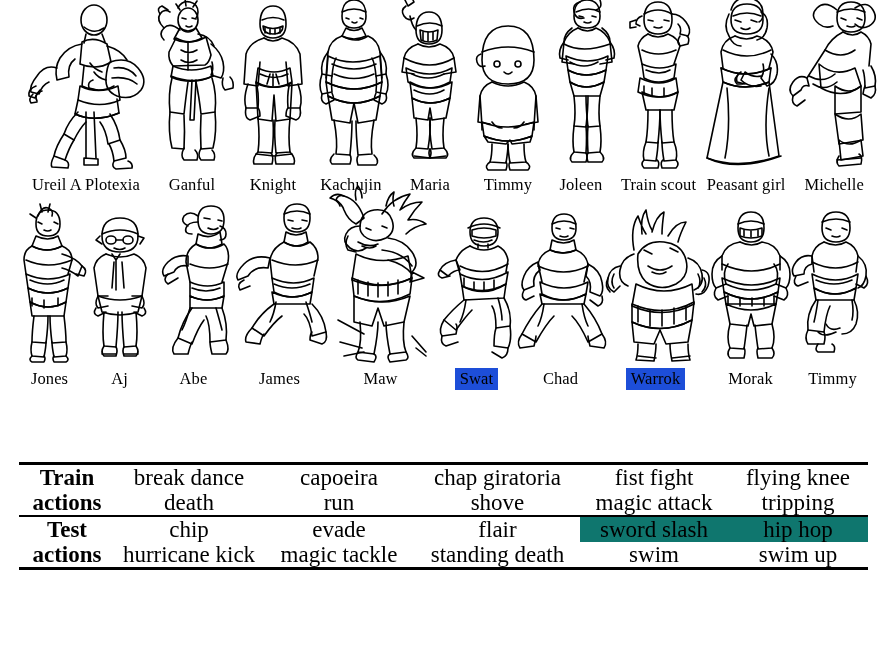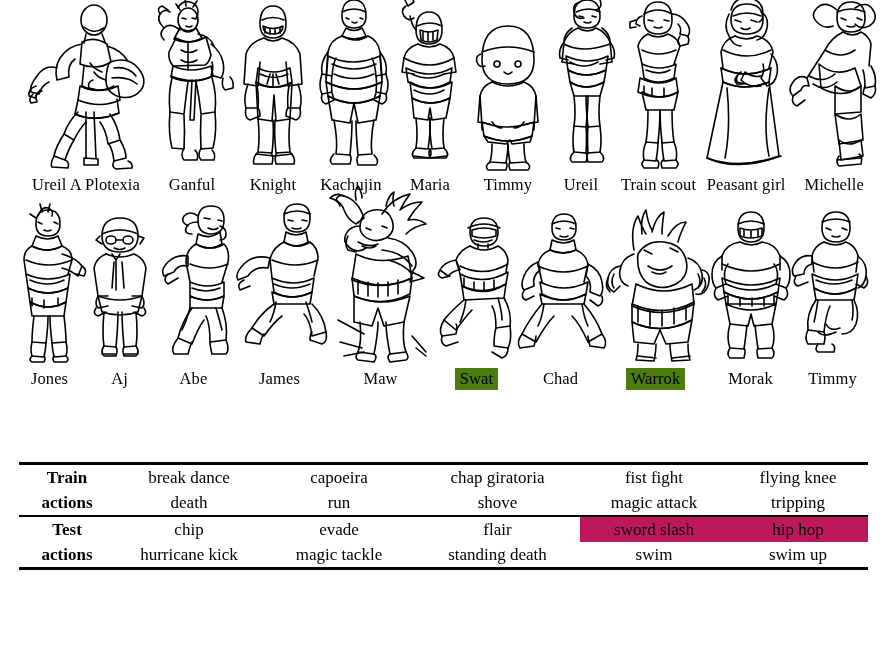--- a/index.html
+++ b/index.html
@@ -50,21 +50,21 @@
     font-family: "Liberation Serif", "DejaVu Serif", serif;
     font-size: 16.5px;
     line-height: 20px;
     white-space: nowrap;
     text-align: center;
     margin-top: 4px;
     padding: 1px 5px;
     letter-spacing: 0.1px;
   }
   .char-label.hl {
-    background: #4d7c0f;
+    background: #1d4ed8;
   }
 
   
   .actions-table {
     position: absolute;
     left: 19px;
     top: 462px;
     width: 849px;
   }
   .rule-thick {
@@ -77,36 +77,36 @@
     background: #000;
     width: 100%;
   }
   table.acts {
     border-collapse: collapse;
     width: 849px;
     table-layout: fixed;
   }
   table.acts td {
     font-family: "Liberation Serif", "DejaVu Serif", serif;
-    font-size: 17px;
+    font-size: 23px;
     line-height: 25px;
     text-align: center;
     padding: 0;
     vertical-align: middle;
     white-space: nowrap;
   }
   td.rowhead {
     font-weight: bold;
     text-align: left;
     padding-left: 8px;
     width: 96px;
   }
   .cellpad-top { padding-top: 7px; }
   .cellpad-bot { padding-bottom: 7px; }
-  .hl-cell { background: #be185d; }
+  .hl-cell { background: #0f766e; }
   .col-a { width: 148px; }
   .col-b { width: 152px; }
   .col-c { width: 165px; }
   .col-d { width: 148px; }
   .col-e { width: 140px; }
 </style>
 </head>
 <body>
 
 <div class="page">
@@ -304,21 +304,21 @@
           <path d="M24 92 q16 10 34 0 l-4 14 l-26 0z"></path>
           <path d="M28 106 q2 18 0 30 l12 1 q2 -18 2 -31"></path>
           <path d="M54 106 q-2 18 0 30 l-12 1 q-2 -18 -2 -31"></path>
           <path d="M28 136 q-2 16 0 26 l12 1 q1 -16 0 -27"></path>
           <path d="M54 136 q2 16 0 26 l-12 1 q-1 -16 0 -27"></path>
           <path d="M28 162 q-6 6 -2 10 l14 0 q2 -6 0 -9"></path>
           <path d="M54 162 q6 6 2 10 l-14 0 q-2 -6 0 -9"></path>
           <path d="M18 52 q-6 8 -4 16 l8 2 M64 52 q6 8 4 16 l-8 2"></path>
         </svg>
       </div>
-      <div class="char-label">Ureil</div>
+      <div class="char-label">Joleen</div>
     </div>
 
     <div class="char-cell">
       <div class="char-art">
         <svg width="70" height="176" viewBox="0 0 70 176" fill="none" stroke="#000" stroke-width="1.6" stroke-linejoin="round" stroke-linecap="round">
           <path d="M20 26 q0 -18 14 -18 q14 0 14 18 q0 14 -14 14 q-14 0 -14 -14z"></path>
           <path d="M20 20 q14 -8 28 0"></path>
           <path d="M24 26 l5 1 M40 26 l5 1 M30 33 q5 2 8 0"></path>
           <path d="M18 22 q-6 2 -6 8 l4 2"></path>
           <path d="M12 26 l-6 2 l0 6 l6 -1"></path>

